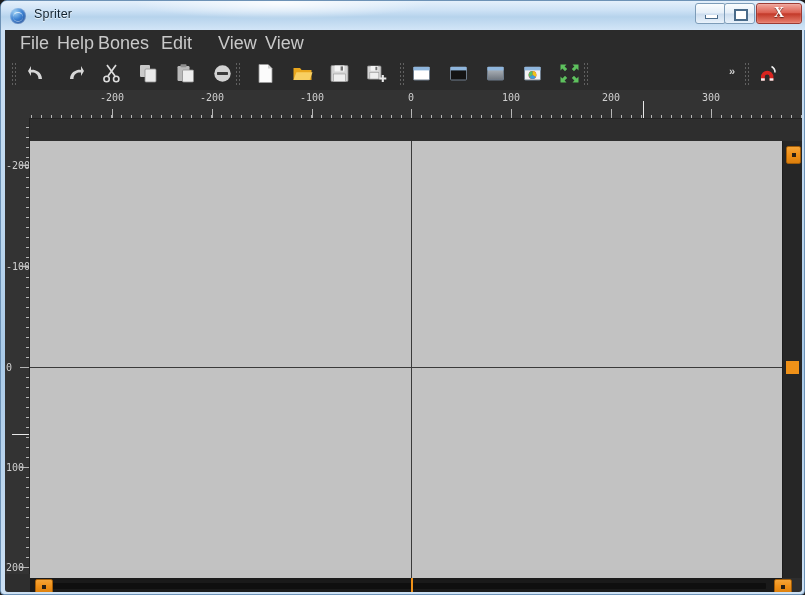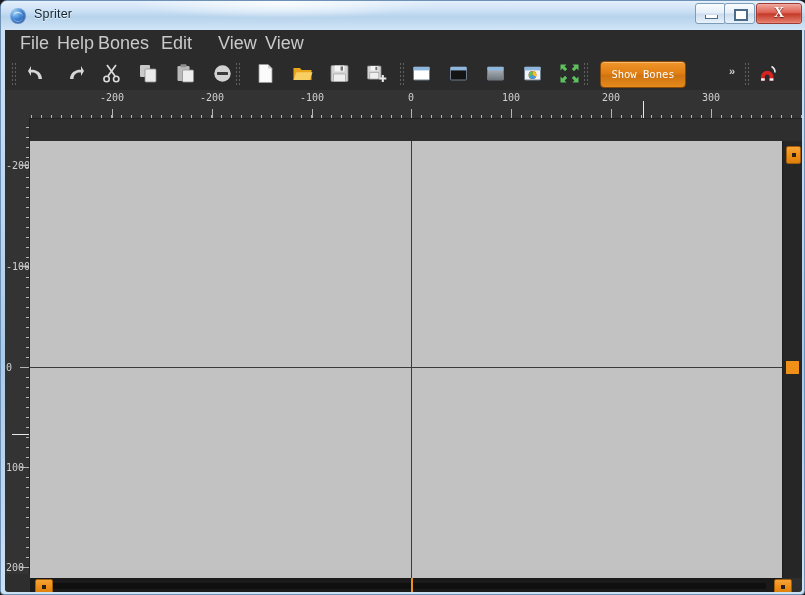--- a/index.html
+++ b/index.html
@@ -507,21 +507,20 @@
             <g fill="#5ec15e">
               <path d="M1.5 1.5 L7.5 1.5 L5.6 3.4 L8.2 6 L6 8.2 L3.4 5.6 L1.5 7.5 Z"></path>
               <path d="M19.5 1.5 L13.5 1.5 L15.4 3.4 L12.8 6 L15 8.2 L17.6 5.6 L19.5 7.5 Z"></path>
               <path d="M1.5 19.5 L7.5 19.5 L5.6 17.6 L8.2 15 L6 12.8 L3.4 15.4 L1.5 13.5 Z"></path>
               <path d="M19.5 19.5 L13.5 19.5 L15.4 17.6 L12.8 15 L15 12.8 L17.6 15.4 L19.5 13.5 Z"></path>
             </g>
           </svg>
         </span>
       </div>
 
-      <div id="show-bones-button">Show Bones</div>
 
       <div id="toolbar-overflow">»</div>
 
       <div class="tb-btn" style="left:750px">
         <span class="tb-ico">
           <svg width="21" height="21" viewBox="0 0 21 21">
             <path d="M4 14 A6.2 6.2 0 0 1 16.4 14 L16.4 17.5 L12.6 17.5 L12.6 14 A2.4 2.4 0 0 0 7.8 14 L7.8 17.5 L4 17.5 Z" fill="#d8241f"></path>
             <rect x="4" y="15.3" width="3.8" height="2.4" fill="#f0f0f0"></rect>
             <rect x="12.6" y="15.3" width="3.8" height="2.4" fill="#f0f0f0"></rect>
             <path d="M14.5 3.5 A6.5 6.5 0 0 1 18 9.5" stroke="#f0f0f0" stroke-width="1.6" fill="none"></path>

